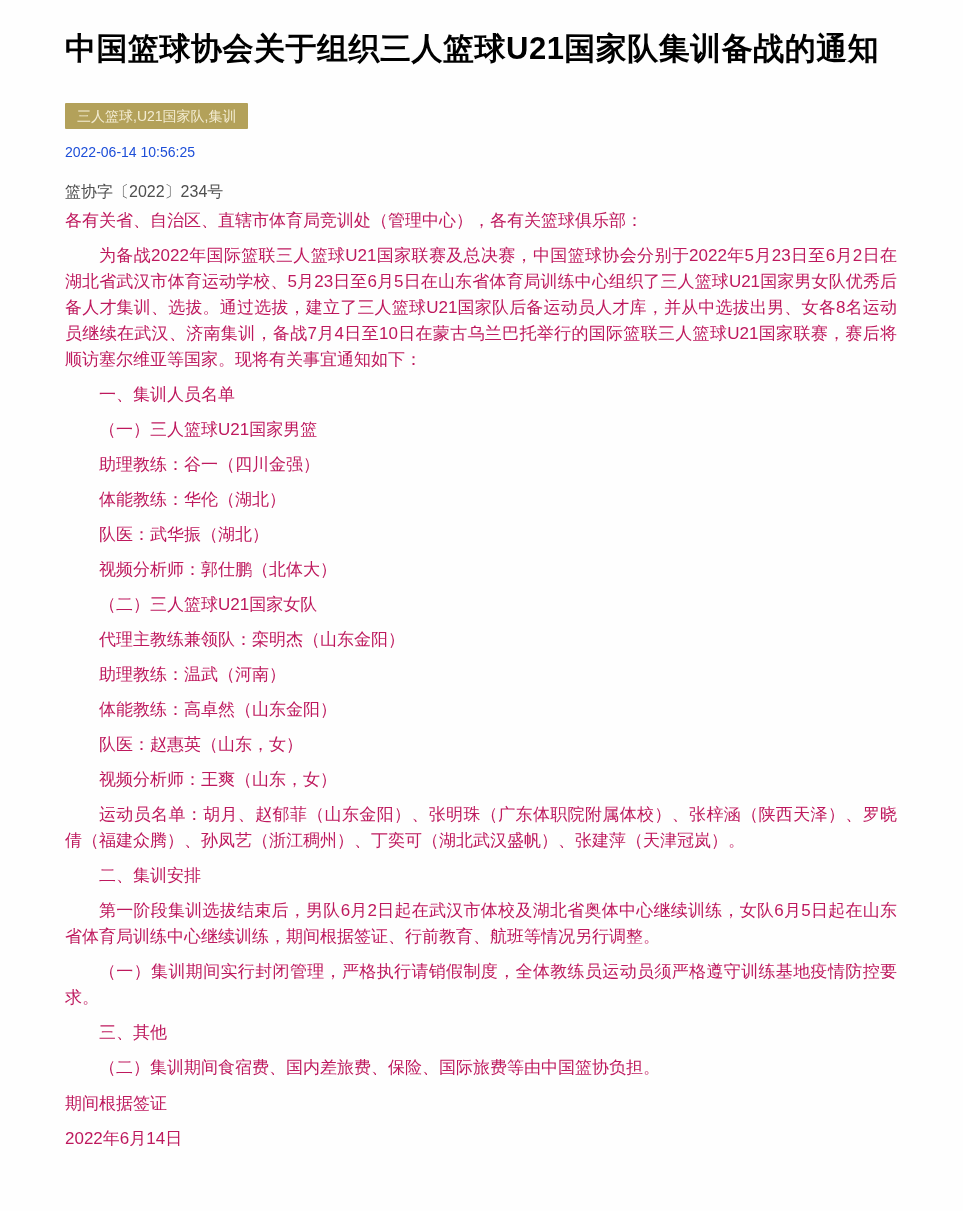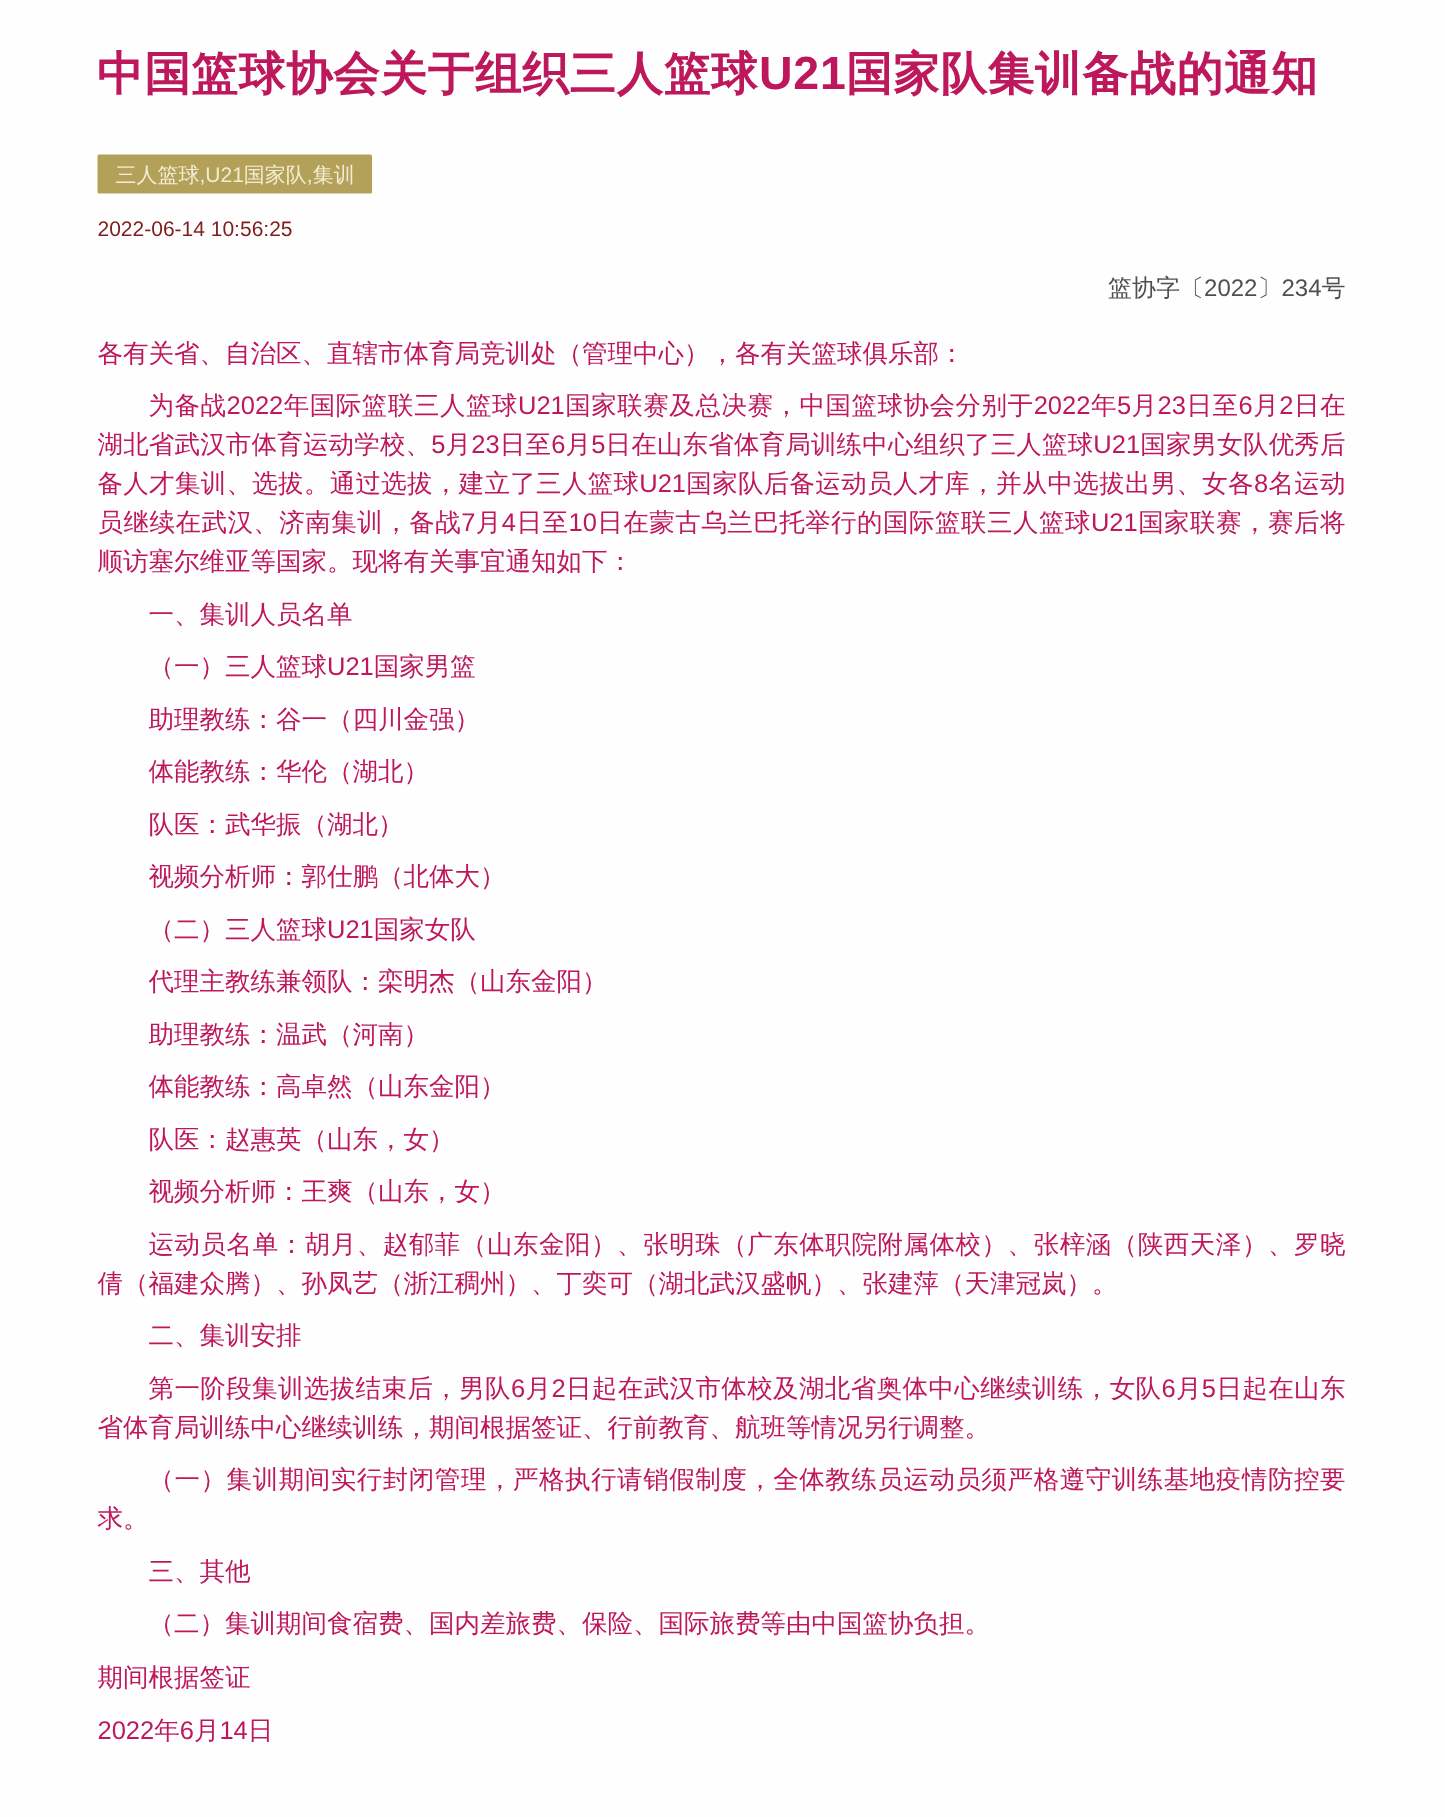--- a/index.html
+++ b/index.html
@@ -11,43 +11,42 @@
     width: 963px;
     min-height: 1211px;
     box-sizing: border-box;
     background: #fefefe;
     padding: 24px 66px 24px 65px;
     font-family: "Liberation Sans", "DejaVu Sans", sans-serif;
   }
   .title {
     font-size: 31px;
     font-weight: 700;
-    color: #be185d;
+    color: #000000;
     line-height: 1.25;
     margin: 6px 0 34px 0;
     letter-spacing: 0.5px;
   }
   .tag-badge {
     display: inline-block;
     background: #b3a15a;
     color: #f3ecd2;
     font-size: 14px;
     line-height: 1;
     padding: 6px 12px;
     border-radius: 1px;
     cursor: pointer;
   }
   .timestamp {
     margin-top: 15px;
     font-size: 14px;
-    color: #7f1d1d;
+    color: #1d4ed8;
   }
   .doc-number {
-    margin: 22px 0 20px 0;
-    text-align: right;
+    margin: 22px 0 5px 0;
     font-size: 16px;
     color: #4f4f4f;
   }
   .body-text p {
     font-size: 17px;
     line-height: 26px;
     color: #be185d;
     margin: 0 0 9px 0;
     text-align: justify;
     word-break: break-all;

